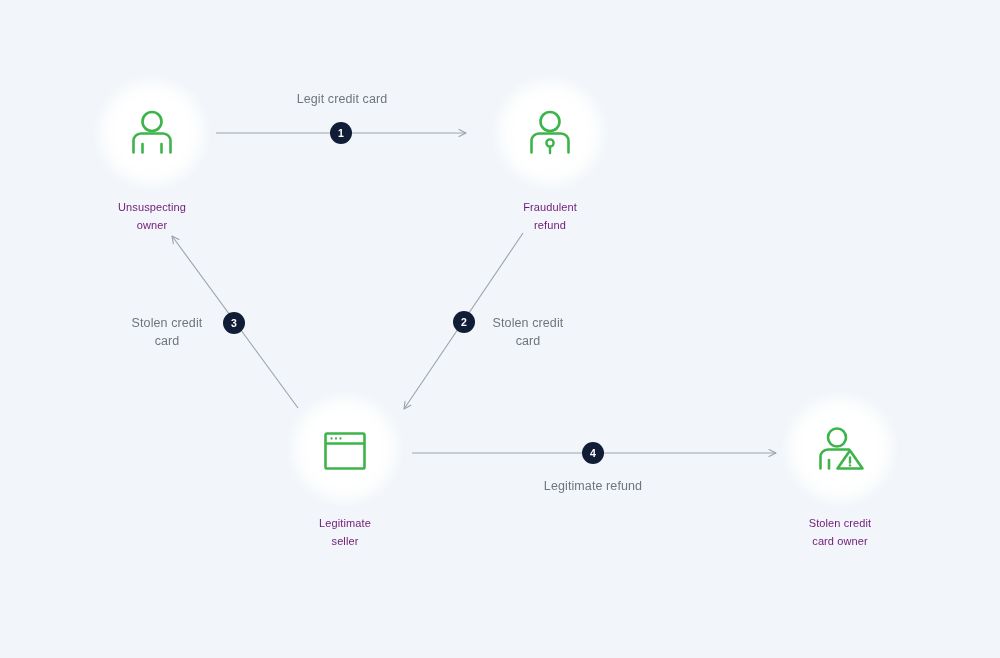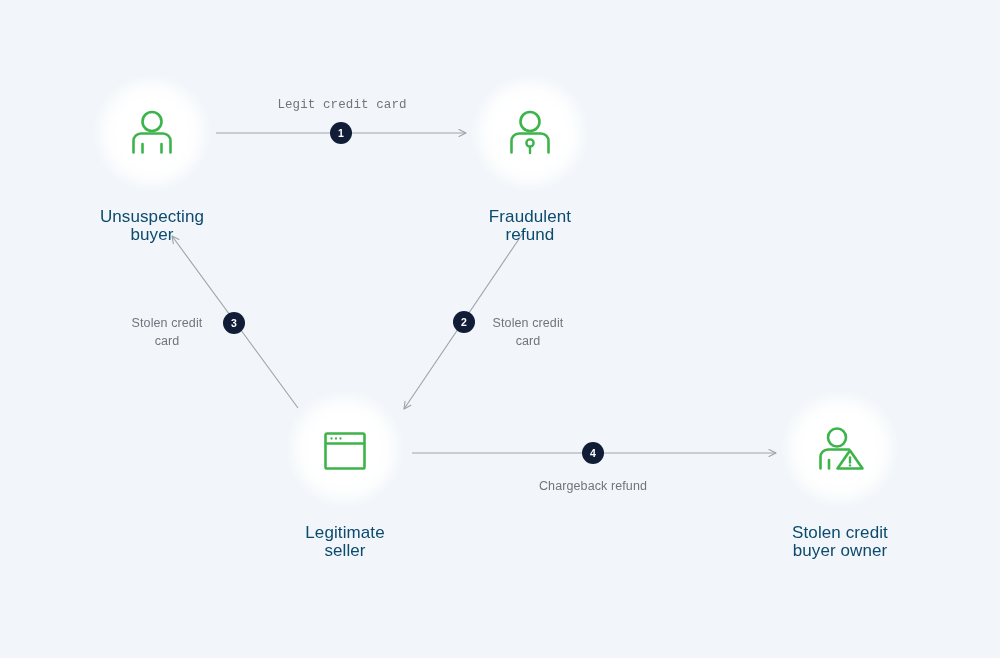--- a/index.html
+++ b/index.html
@@ -37,24 +37,24 @@
                 #ffffff 0%, #ffffff 58%,
                 rgba(255,255,255,0.88) 72%,
                 rgba(255,255,255,0.45) 86%,
                 rgba(255,255,255,0.0) 100%);
     display: flex;
     align-items: center;
     justify-content: center;
   }
   .node-glow svg { display: block; }
   .node-label {
-    margin-top: 16px;
-    font-size: 17px;
+    margin-top: 6px;
+    font-size: 11px;
     line-height: 18px;
-    color: #0c4a6e;
+    color: #701a75;
     letter-spacing: 0.1px;
   }
 
   
   .edge-label {
     position: absolute;
     font-size: 12.5px;
     line-height: 18px;
     color: #6f757d;
     letter-spacing: 0.1px;
@@ -114,25 +114,25 @@
     <div class="node-glow">
       <svg width="54" height="54" viewBox="0 0 54 54">
         <circle cx="27" cy="15.5" r="9.5" fill="none" stroke="#3cb44a" stroke-width="2.6"></circle>
         <path d="M8.5,46.5 L8.5,35 A7.5,7.5 0 0 1 16,27.5 L38,27.5 A7.5,7.5 0 0 1 45.5,35 L45.5,46.5" fill="none" stroke="#3cb44a" stroke-width="2.6" stroke-linecap="round" stroke-linejoin="round"></path>
         <line x1="17.5" y1="38" x2="17.5" y2="46.5" stroke="#3cb44a" stroke-width="2.6" stroke-linecap="round"></line>
         <line x1="36.5" y1="38" x2="36.5" y2="46.5" stroke="#3cb44a" stroke-width="2.6" stroke-linecap="round"></line>
       </svg>
     </div>
     <div class="node-label">
       <div>Unsuspecting</div>
-      <div>buyer</div>
-    </div>
-  </div>
-
-  <div class="node" style="left:530px; top:74px;">
+      <div>owner</div>
+    </div>
+  </div>
+
+  <div class="node" style="left:550px; top:74px;">
     <div class="node-glow">
       <svg width="54" height="54" viewBox="0 0 54 54">
         <circle cx="27" cy="15.5" r="9.5" fill="none" stroke="#3cb44a" stroke-width="2.6"></circle>
         <path d="M8.5,46.5 L8.5,35 A7.5,7.5 0 0 1 16,27.5 L38,27.5 A7.5,7.5 0 0 1 45.5,35 L45.5,46.5" fill="none" stroke="#3cb44a" stroke-width="2.6" stroke-linecap="round" stroke-linejoin="round"></path>
         <circle cx="27" cy="37" r="3.6" fill="none" stroke="#3cb44a" stroke-width="2.4"></circle>
         <line x1="27" y1="40.6" x2="27" y2="47" stroke="#3cb44a" stroke-width="2.4" stroke-linecap="round"></line>
       </svg>
     </div>
     <div class="node-label">
       <div>Fraudulent</div>
@@ -162,40 +162,40 @@
         <circle cx="24" cy="15.5" r="9" fill="none" stroke="#3cb44a" stroke-width="2.6"></circle>
         <path d="M7.5,46.5 L7.5,35 A7.5,7.5 0 0 1 15,27.5 L36,27.5" fill="none" stroke="#3cb44a" stroke-width="2.6" stroke-linecap="round" stroke-linejoin="round"></path>
         <line x1="16" y1="38" x2="16" y2="46.5" stroke="#3cb44a" stroke-width="2.6" stroke-linecap="round"></line>
         <path d="M37,28.5 L49.5,46.5 L24.5,46.5 Z" fill="none" stroke="#3cb44a" stroke-width="2.6" stroke-linejoin="round"></path>
         <line x1="37" y1="35.5" x2="37" y2="40.5" stroke="#3cb44a" stroke-width="2.4" stroke-linecap="round"></line>
         <circle cx="37" cy="43.4" r="1.2" fill="#3cb44a"></circle>
       </svg>
     </div>
     <div class="node-label">
       <div>Stolen credit</div>
-      <div>buyer owner</div>
-    </div>
-  </div>
-
-  <div class="edge-label" style="left:342px; top:96px;font-family:Liberation Mono, monospace;">
+      <div>card owner</div>
+    </div>
+  </div>
+
+  <div class="edge-label" style="left:342px; top:90px;">
     <div>Legit credit card</div>
   </div>
 
   <div class="edge-label" style="left:528px; top:314px;">
     <div>Stolen credit</div>
     <div>card</div>
   </div>
 
   <div class="edge-label" style="left:167px; top:314px;">
     <div>Stolen credit</div>
     <div>card</div>
   </div>
 
   <div class="edge-label" style="left:593px; top:477px;">
-    <div>Chargeback refund</div>
+    <div>Legitimate refund</div>
   </div>
 
   <div class="badge" style="left:341px; top:133px;">1</div>
   <div class="badge" style="left:464px; top:322px;">2</div>
   <div class="badge" style="left:234px; top:323px;">3</div>
   <div class="badge" style="left:593px; top:453px;">4</div>
 
 </div>
 
 </body></html>

